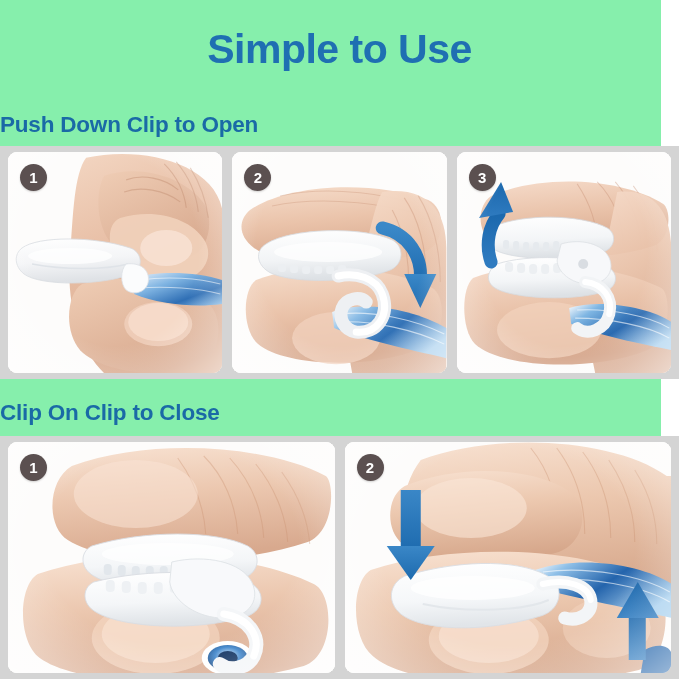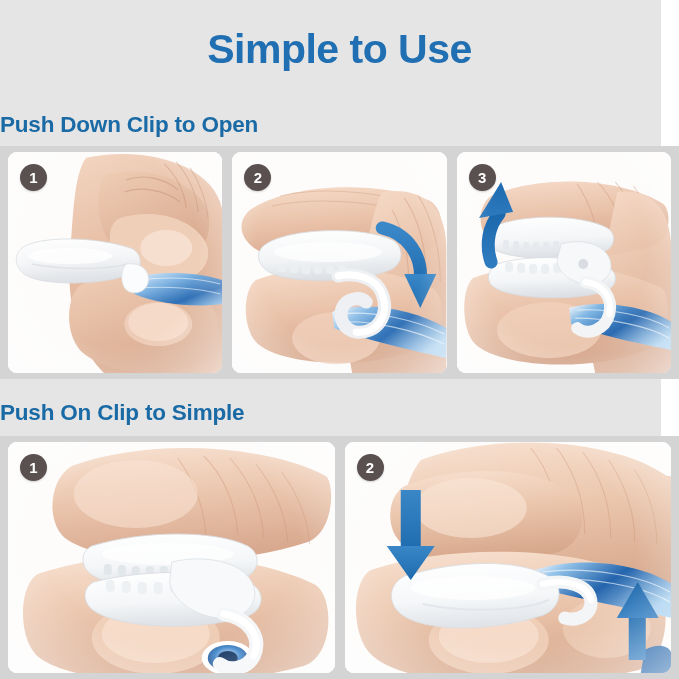--- a/index.html
+++ b/index.html
@@ -12,21 +12,21 @@
     height: 679px;
     background: #ffffff;
     font-family: "Liberation Sans", sans-serif;
     overflow: hidden;
     position: relative;
   }
   .page {
     position: relative;
     width: 661px;
     height: 679px;
-    background: #e5e5e5;
+    background: #86efac;
   }
 
   
   .main-title {
     position: absolute;
     top: 26px;
     left: 0;
     width: 679px;
     text-align: center;
     font-size: 41px;
@@ -337,21 +337,21 @@
 
           <g>
             <path d="M34 110 C28 92 32 74 42 62" fill="none" stroke="url(#arrB)" stroke-width="13" stroke-linecap="round"></path>
             <path d="M22 66 L56 60 L44 30 Z" fill="url(#arrB)"></path>
           </g>
         </svg>
       </div>
     </div>
   </div>
 
-  <div class="section-title" id="section-title-close">Push On Clip to Simple</div>
+  <div class="section-title" id="section-title-close">Clip On Clip to Close</div>
 
   <div class="row-band" id="band-close"></div>
 
   <div class="panel-row" id="row-close">
 
     <div class="panel">
       <div class="badge">1</div>
       <div class="photo">
         <svg viewBox="0 0 327 231" preserveAspectRatio="xMidYMid slice" aria-hidden="true">
           <defs>

